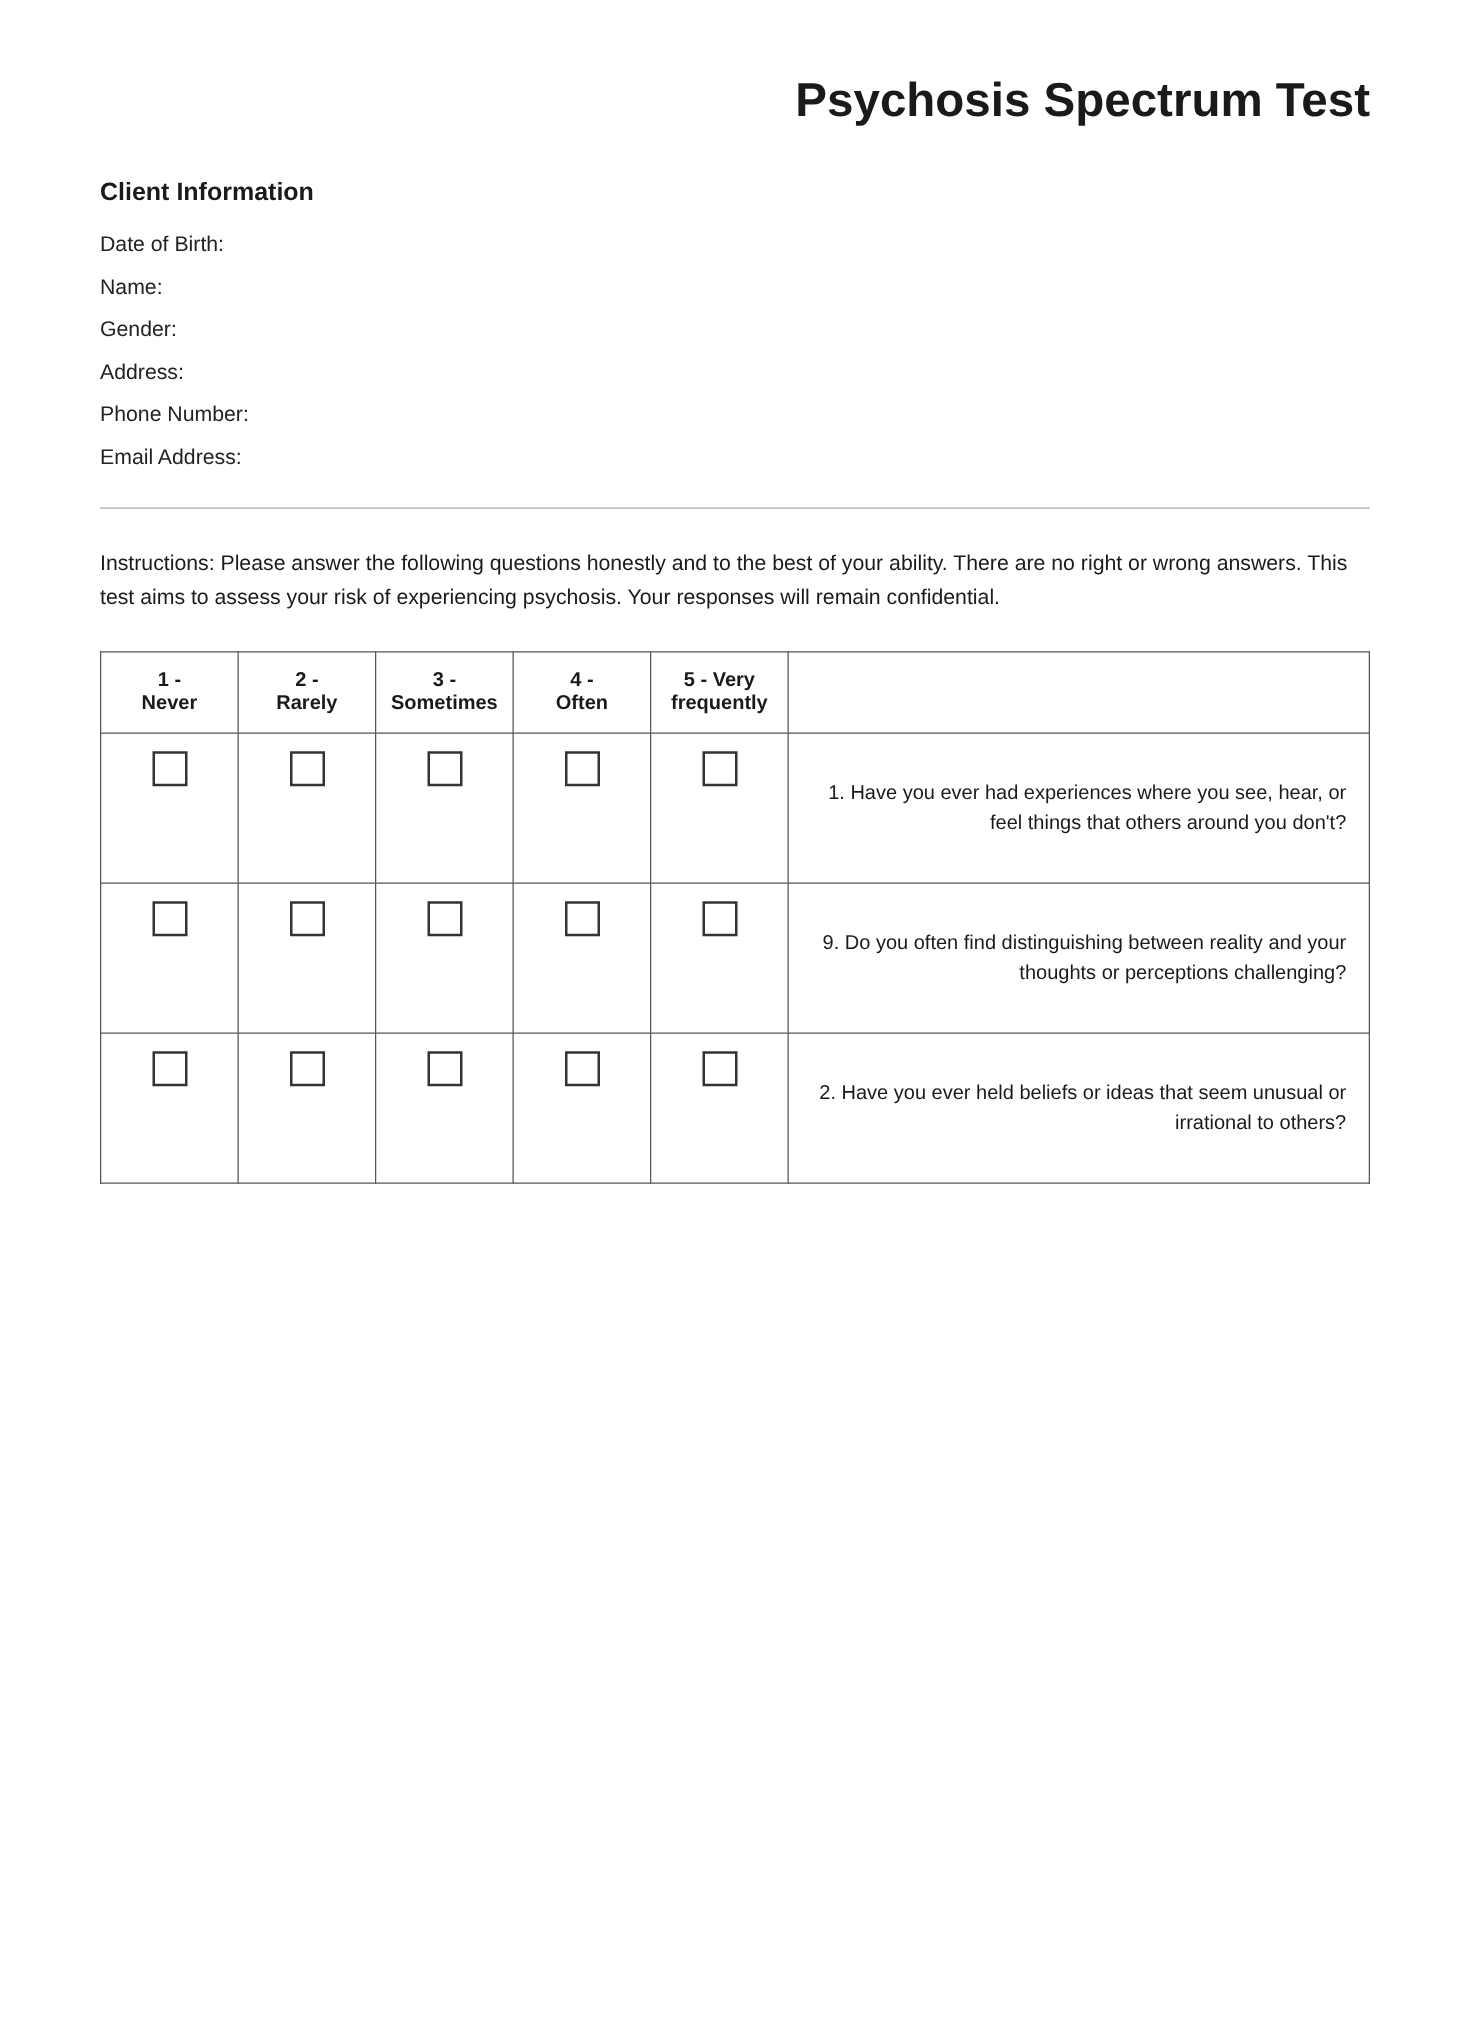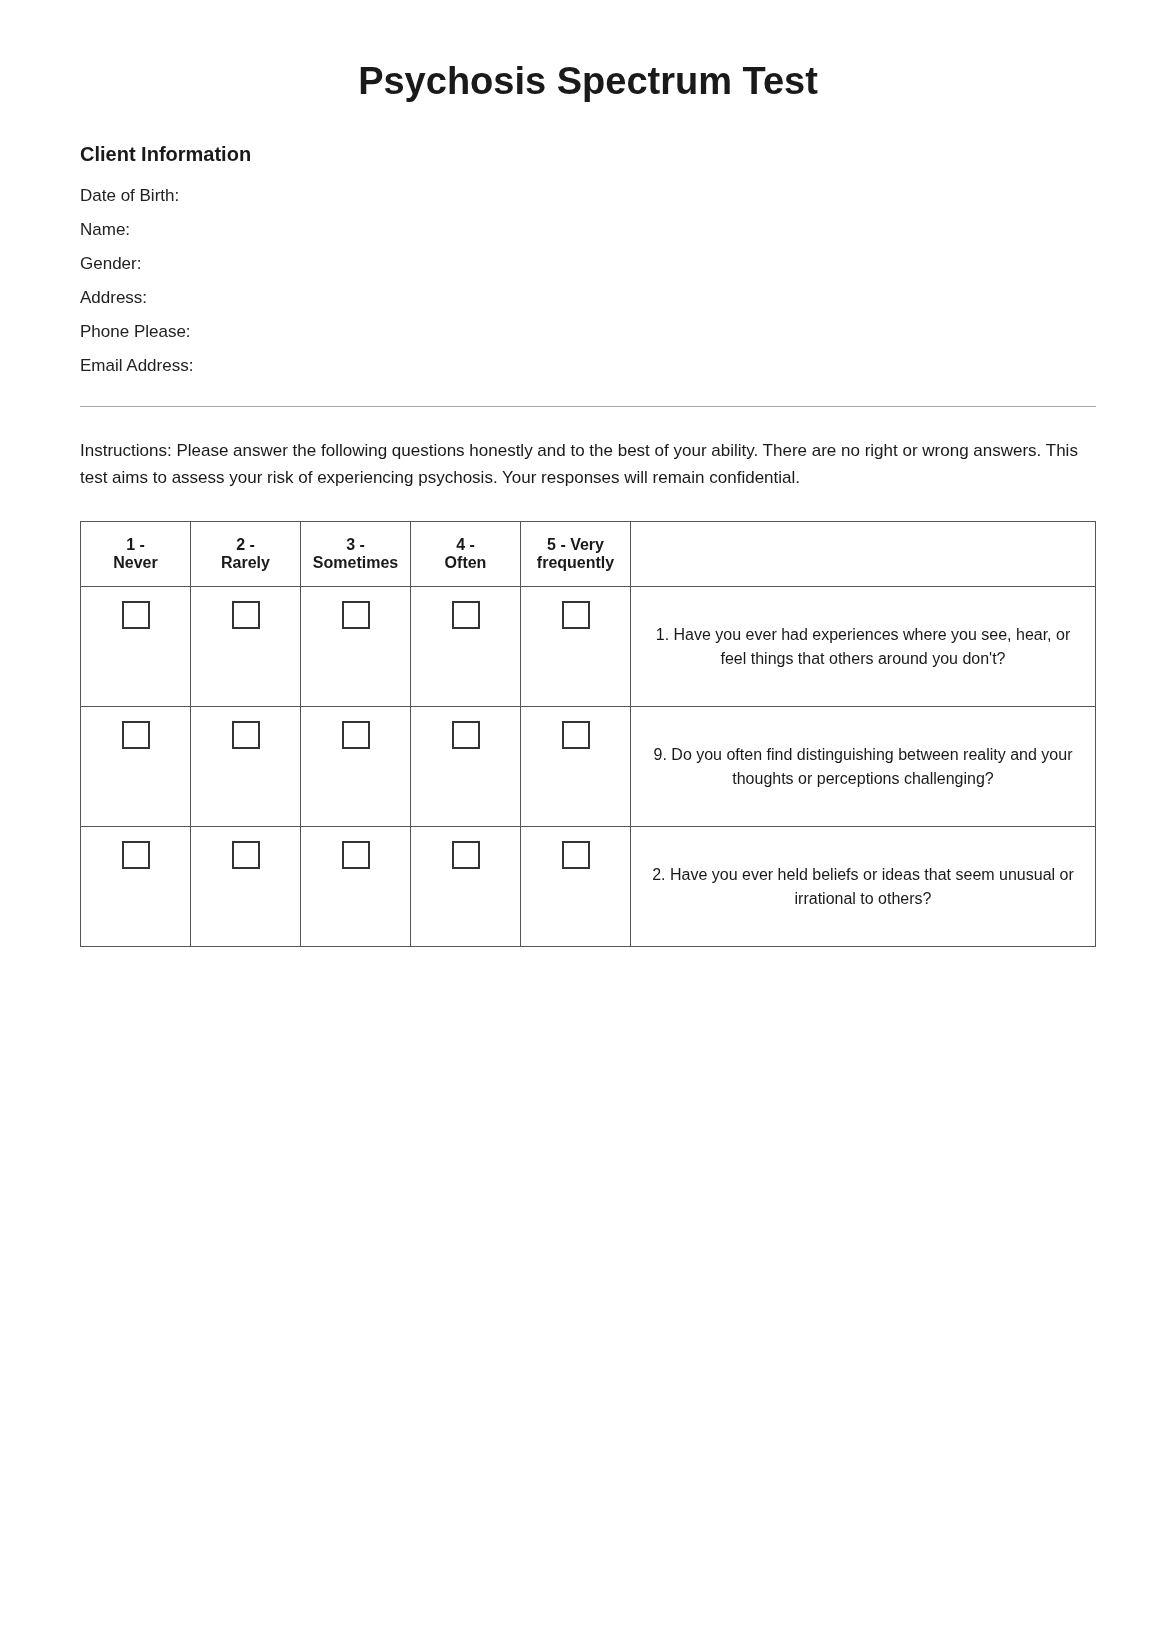--- a/index.html
+++ b/index.html
@@ -11,21 +11,21 @@
     body {
       font-family: Georgia, 'Times New Roman', serif;
       background: #ffffff;
       color: #1a1a1a;
       width: 1176px;
       min-height: 1630px;
       padding: 60px 80px;
     }
 
     .page-title {
-      text-align: center;
+      text-align: right;
       font-size: 38px;
       font-weight: bold;
       margin-bottom: 40px;
       font-family: Arial, sans-serif;
     }
 
     .section-heading {
       font-size: 20px;
       font-weight: bold;
       margin-bottom: 20px;
@@ -77,21 +77,21 @@
       font-size: 16px;
     }
 
     .rating-table th {
       font-weight: bold;
       vertical-align: middle;
       background: #fff;
     }
 
     .rating-table td.question-cell {
-      text-align: center;
+      text-align: right;
       padding: 16px 18px;
       font-size: 16px;
       line-height: 1.5;
       vertical-align: middle;
     }
 
     .checkbox-cell {
       vertical-align: middle;
       text-align: center;
       width: 110px;
@@ -123,21 +123,21 @@
 
 <h1 class="page-title">Psychosis Spectrum Test</h1>
 
 <div class="client-info">
   <div class="section-heading">Client Information</div>
 
   <div class="client-info-field">Date of Birth:</div>
   <div class="client-info-field">Name:</div>
   <div class="client-info-field">Gender:</div>
   <div class="client-info-field">Address:</div>
-  <div class="client-info-field">Phone Please:</div>
+  <div class="client-info-field">Phone Number:</div>
   <div class="client-info-field">Email Address:</div>
 </div>
 
 <hr class="divider">
 
 <div class="instructions-block">
   <strong>Instructions:</strong><span> Please answer the following questions honestly and to the best of your ability. There are no right or wrong answers. This test aims to assess your risk of experiencing psychosis. Your responses will remain confidential.</span>
 </div>
 
 <table class="rating-table">

